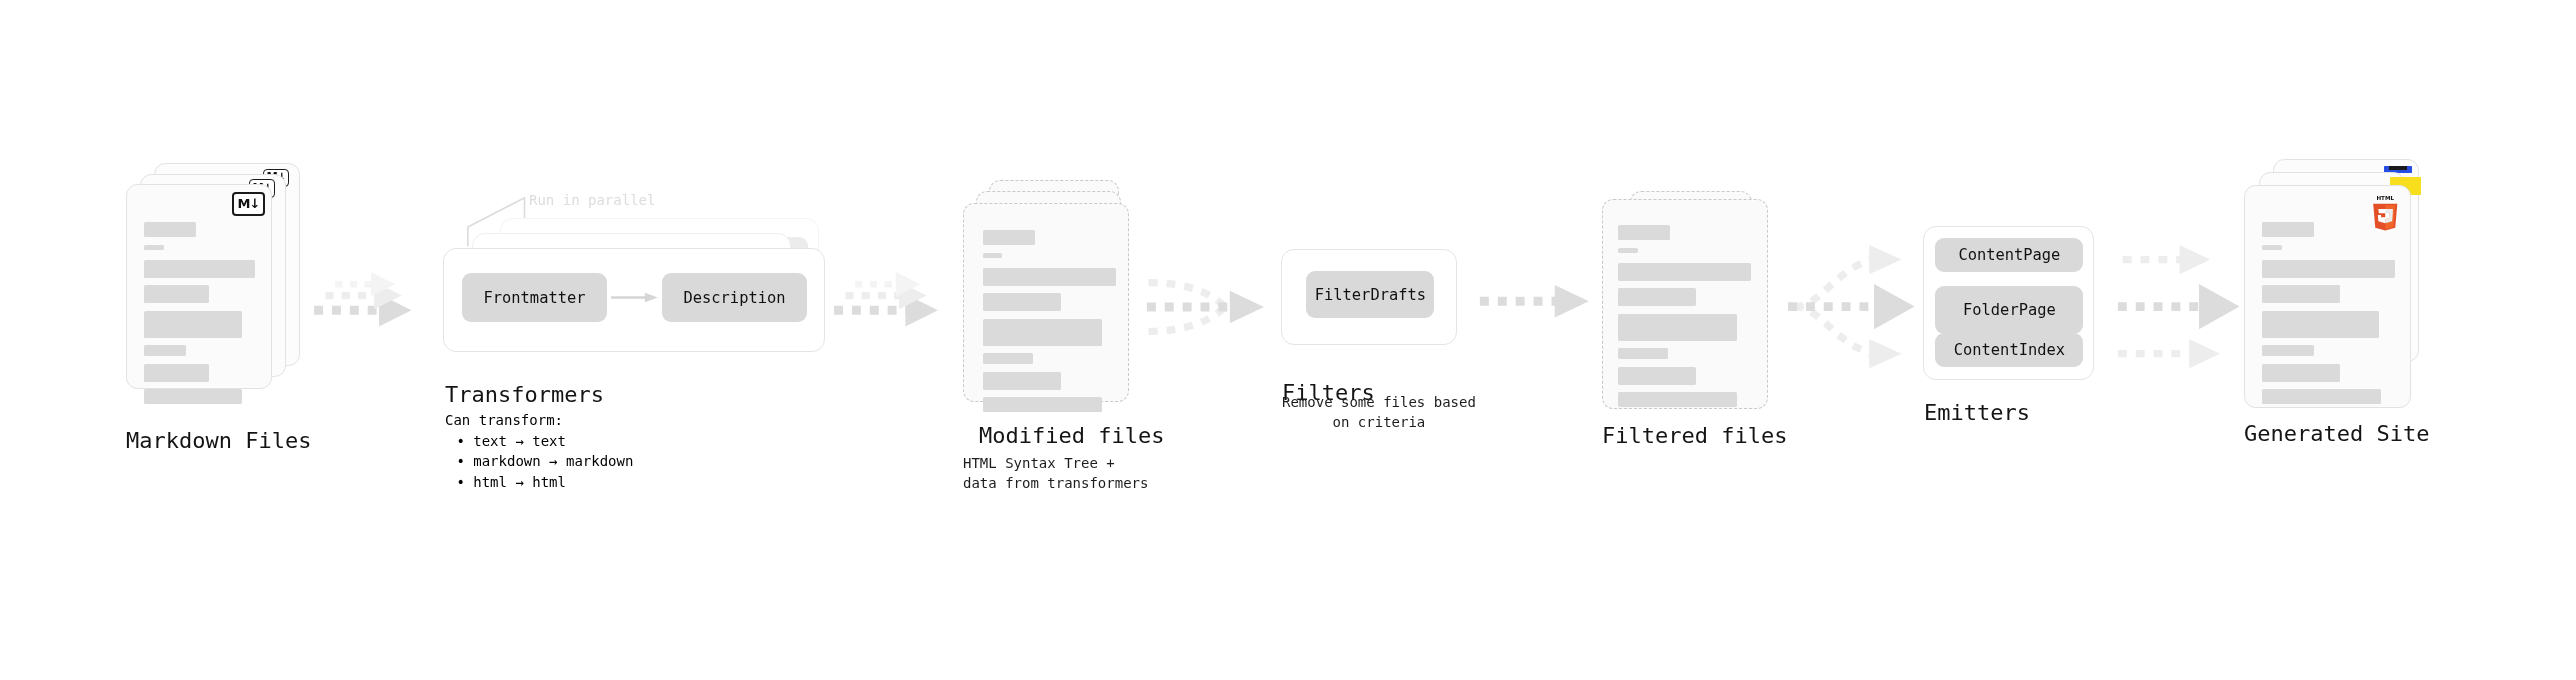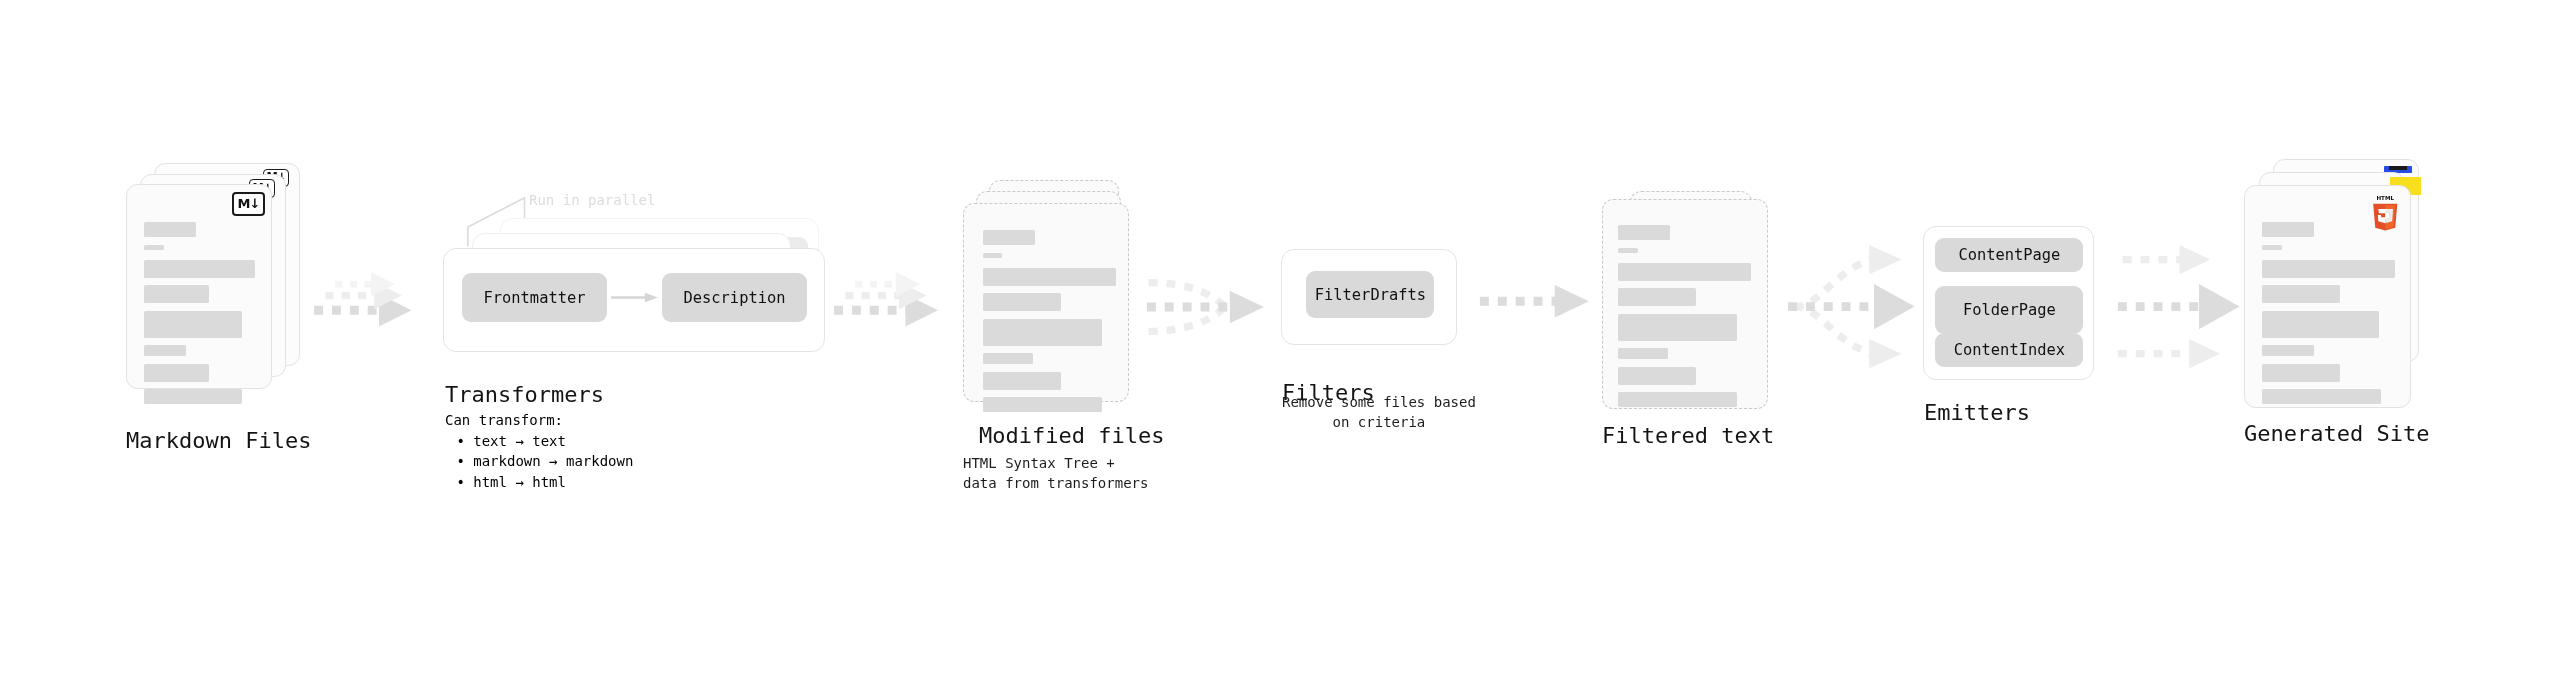--- a/index.html
+++ b/index.html
@@ -235,21 +235,21 @@
         <div class="ln" style="width:19.5px;height:5.7px;margin-bottom:9.8px;"></div>
         <div class="ln" style="width:133px;height:18px;"></div>
         <div class="ln" style="width:78px;height:18px;"></div>
         <div class="ln" style="width:119px;height:27px;"></div>
         <div class="ln" style="width:50px;height:11.4px;"></div>
         <div class="ln" style="width:78px;height:18px;"></div>
         <div class="ln" style="width:119px;height:14.6px;"></div>
       </div>
     </div>
   </div>
-  <div class="title" style="left:1602px;top:423px;">Filtered text</div>
+  <div class="title" style="left:1602px;top:423px;">Filtered files</div>
 
   <svg style="left:1788px;top:232px;" width="134" height="146" viewBox="0 0 165 180">
     <path d="M 8 92 C 40 92 58 46 104 34" fill="none" stroke="#ededed" stroke-width="9" stroke-dasharray="11 11"></path>
     <polygon points="100,16 140,34 100,52" fill="#ededed"></polygon>
     <path d="M 8 92 C 40 92 58 138 104 150" fill="none" stroke="#ededed" stroke-width="9" stroke-dasharray="11 11"></path>
     <polygon points="100,132 140,150 100,168" fill="#ededed"></polygon>
     <line x1="0" y1="92" x2="112" y2="92" stroke="#dcdcdc" stroke-width="11" stroke-dasharray="11 11"></line>
     <polygon points="106,64 156,92 106,120" fill="#dcdcdc"></polygon>
   </svg>
 

